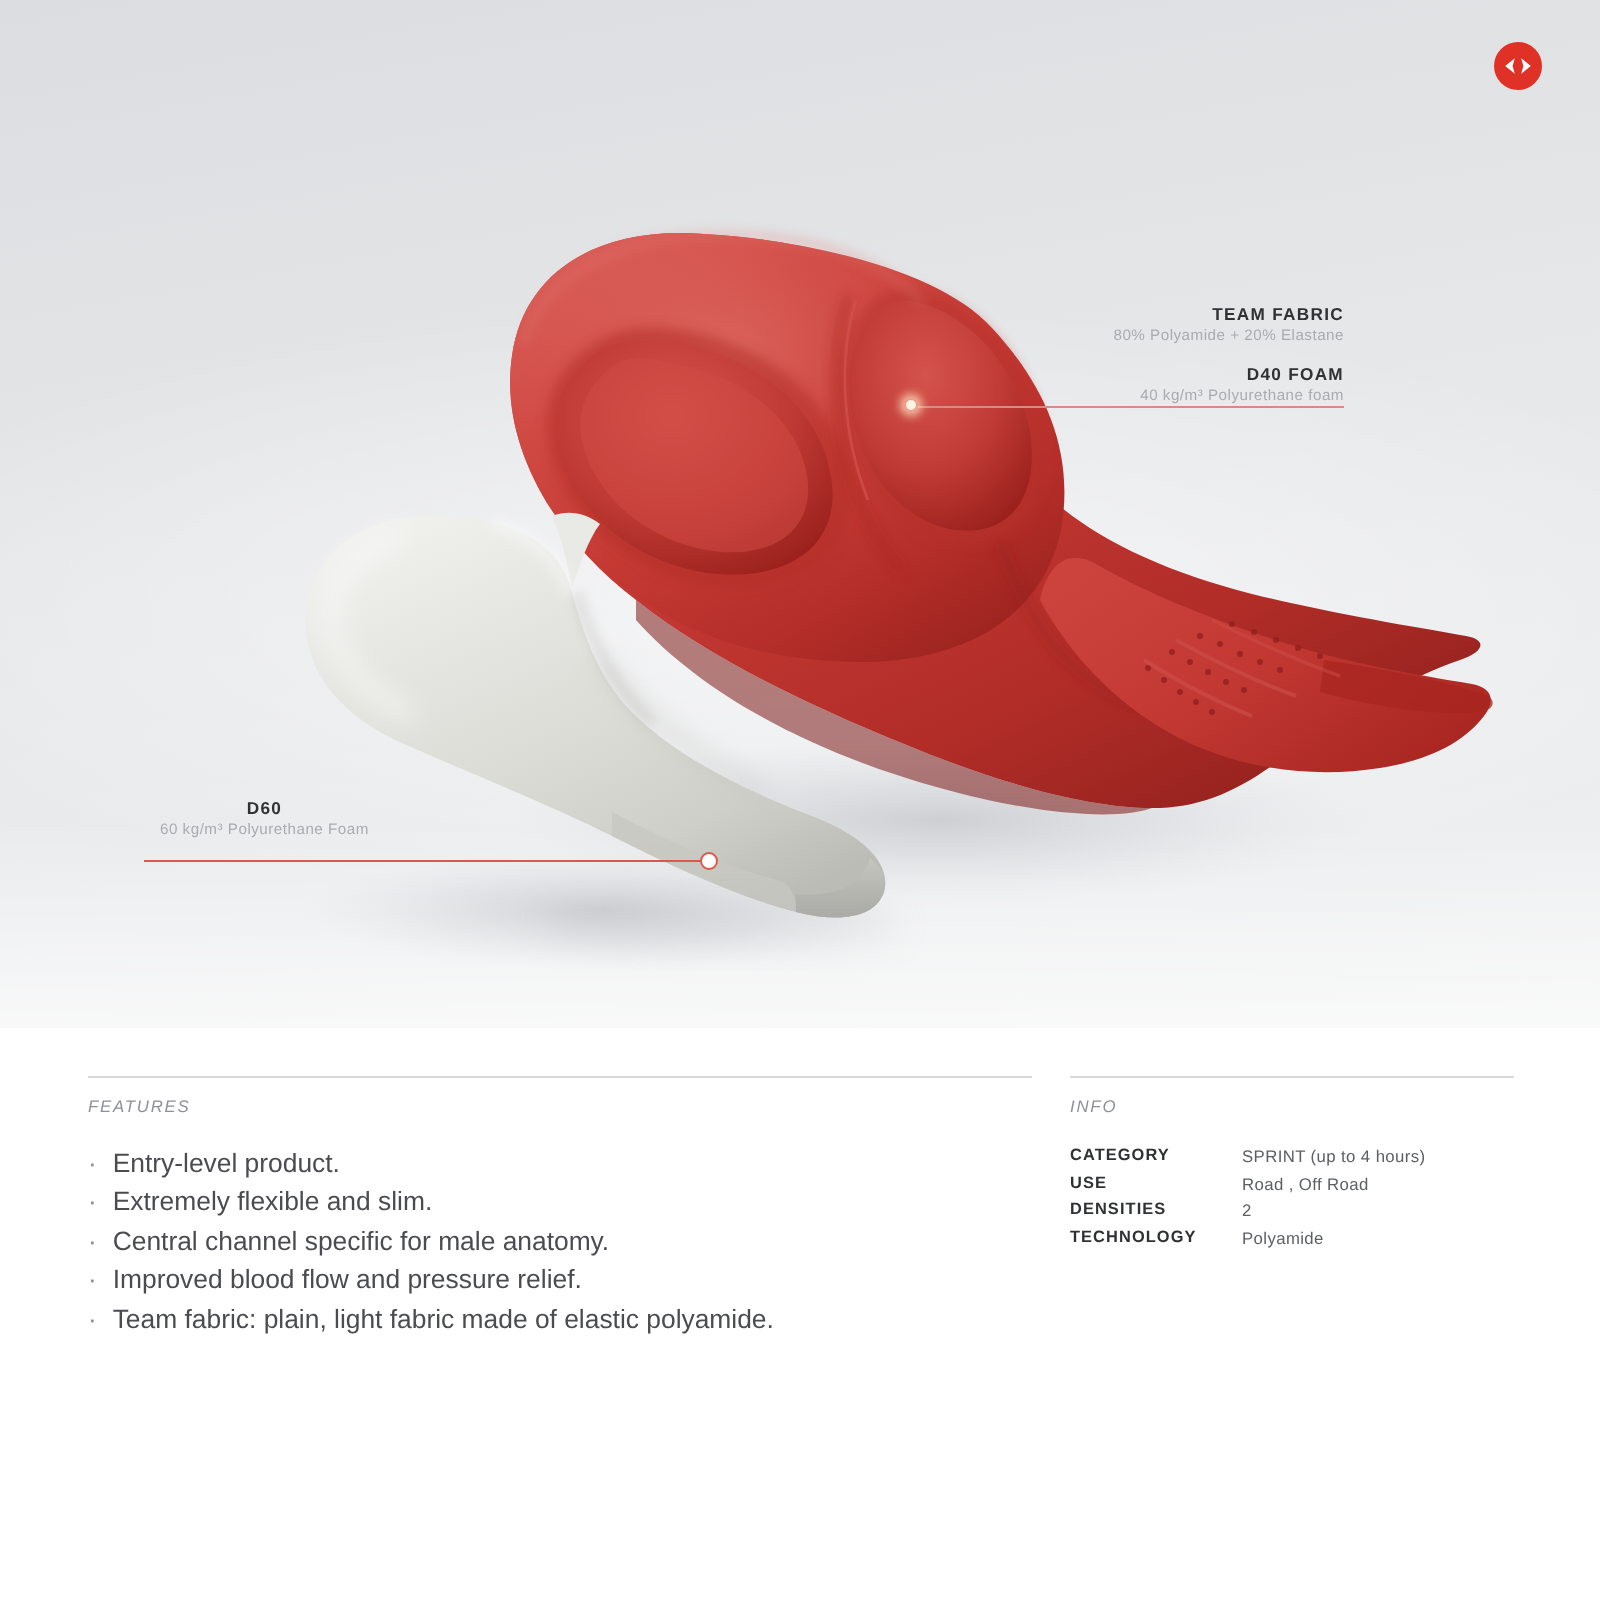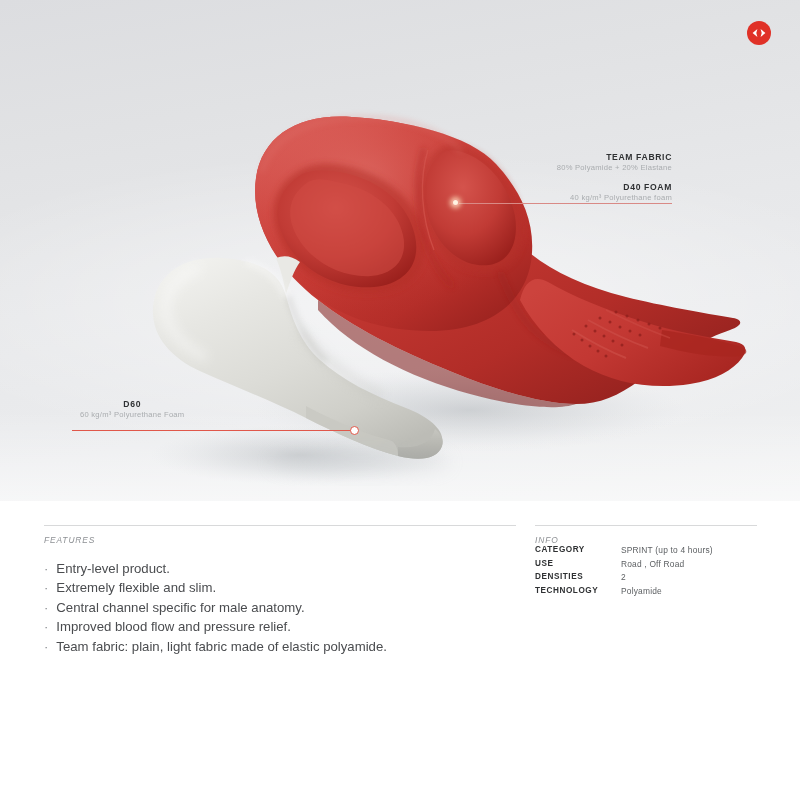--- a/index.html
+++ b/index.html
@@ -154,21 +154,21 @@
     height: 7px;
     background: #fff3e2;
     border: 1px solid rgba(224,87,74,0.55);
     box-shadow: 0 0 5px 2px rgba(255,225,190,0.85);
   }
 
   
   .lower {
     position: absolute;
     left: 0;
-    top: 501px;
+    top: 514px;
     width: 800px;
     height: 269px;
     background: #ffffff;
   }
 
   .panel-features {
     position: absolute;
     left: 44px;
     top: 24px;
     width: 472px;
@@ -210,21 +210,21 @@
     margin-bottom: 2.5px;
   }
   .feature-bullet {
     color: #86898d;
     font-size: 13px;
     line-height: 1.28;
     flex: 0 0 auto;
   }
 
   .info-table {
-    margin-top: 0;
+    margin-top: 15px;
     border-collapse: collapse;
     width: 100%;
   }
   .info-table td {
     vertical-align: top;
     padding: 0 0 3.5px 0;
   }
   .info-key {
     font-size: 8.2px;
     font-weight: 700;

